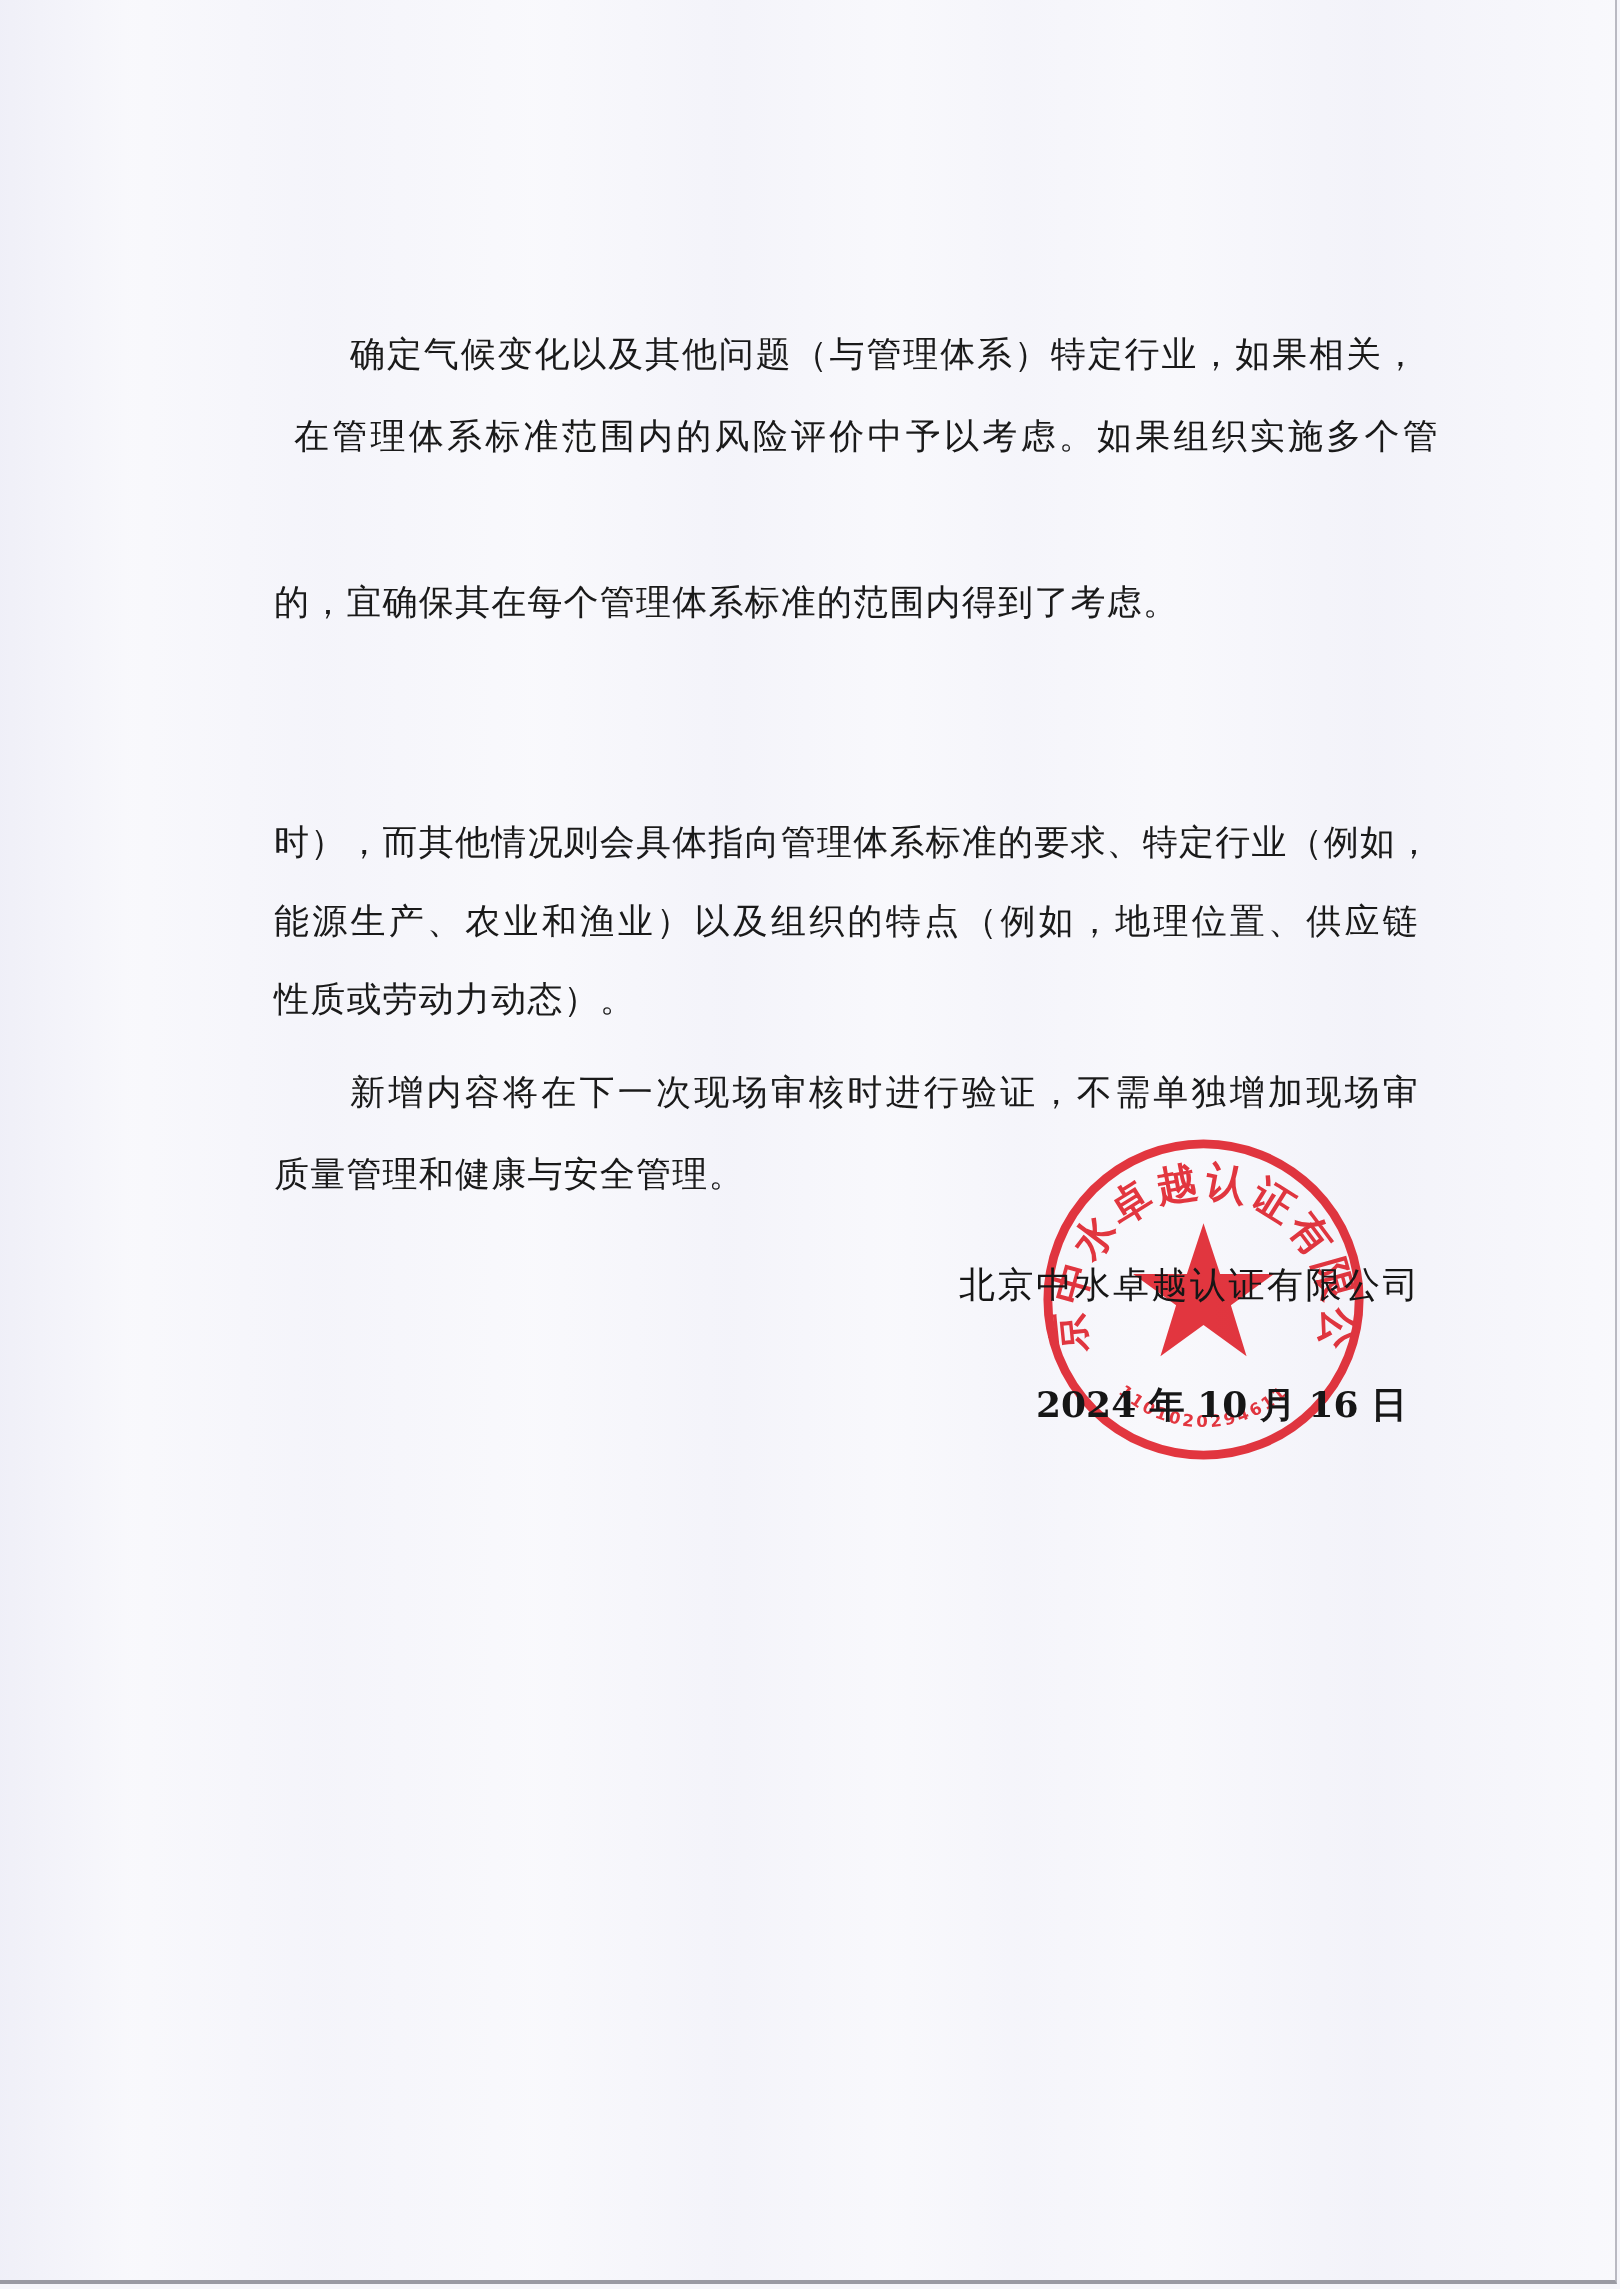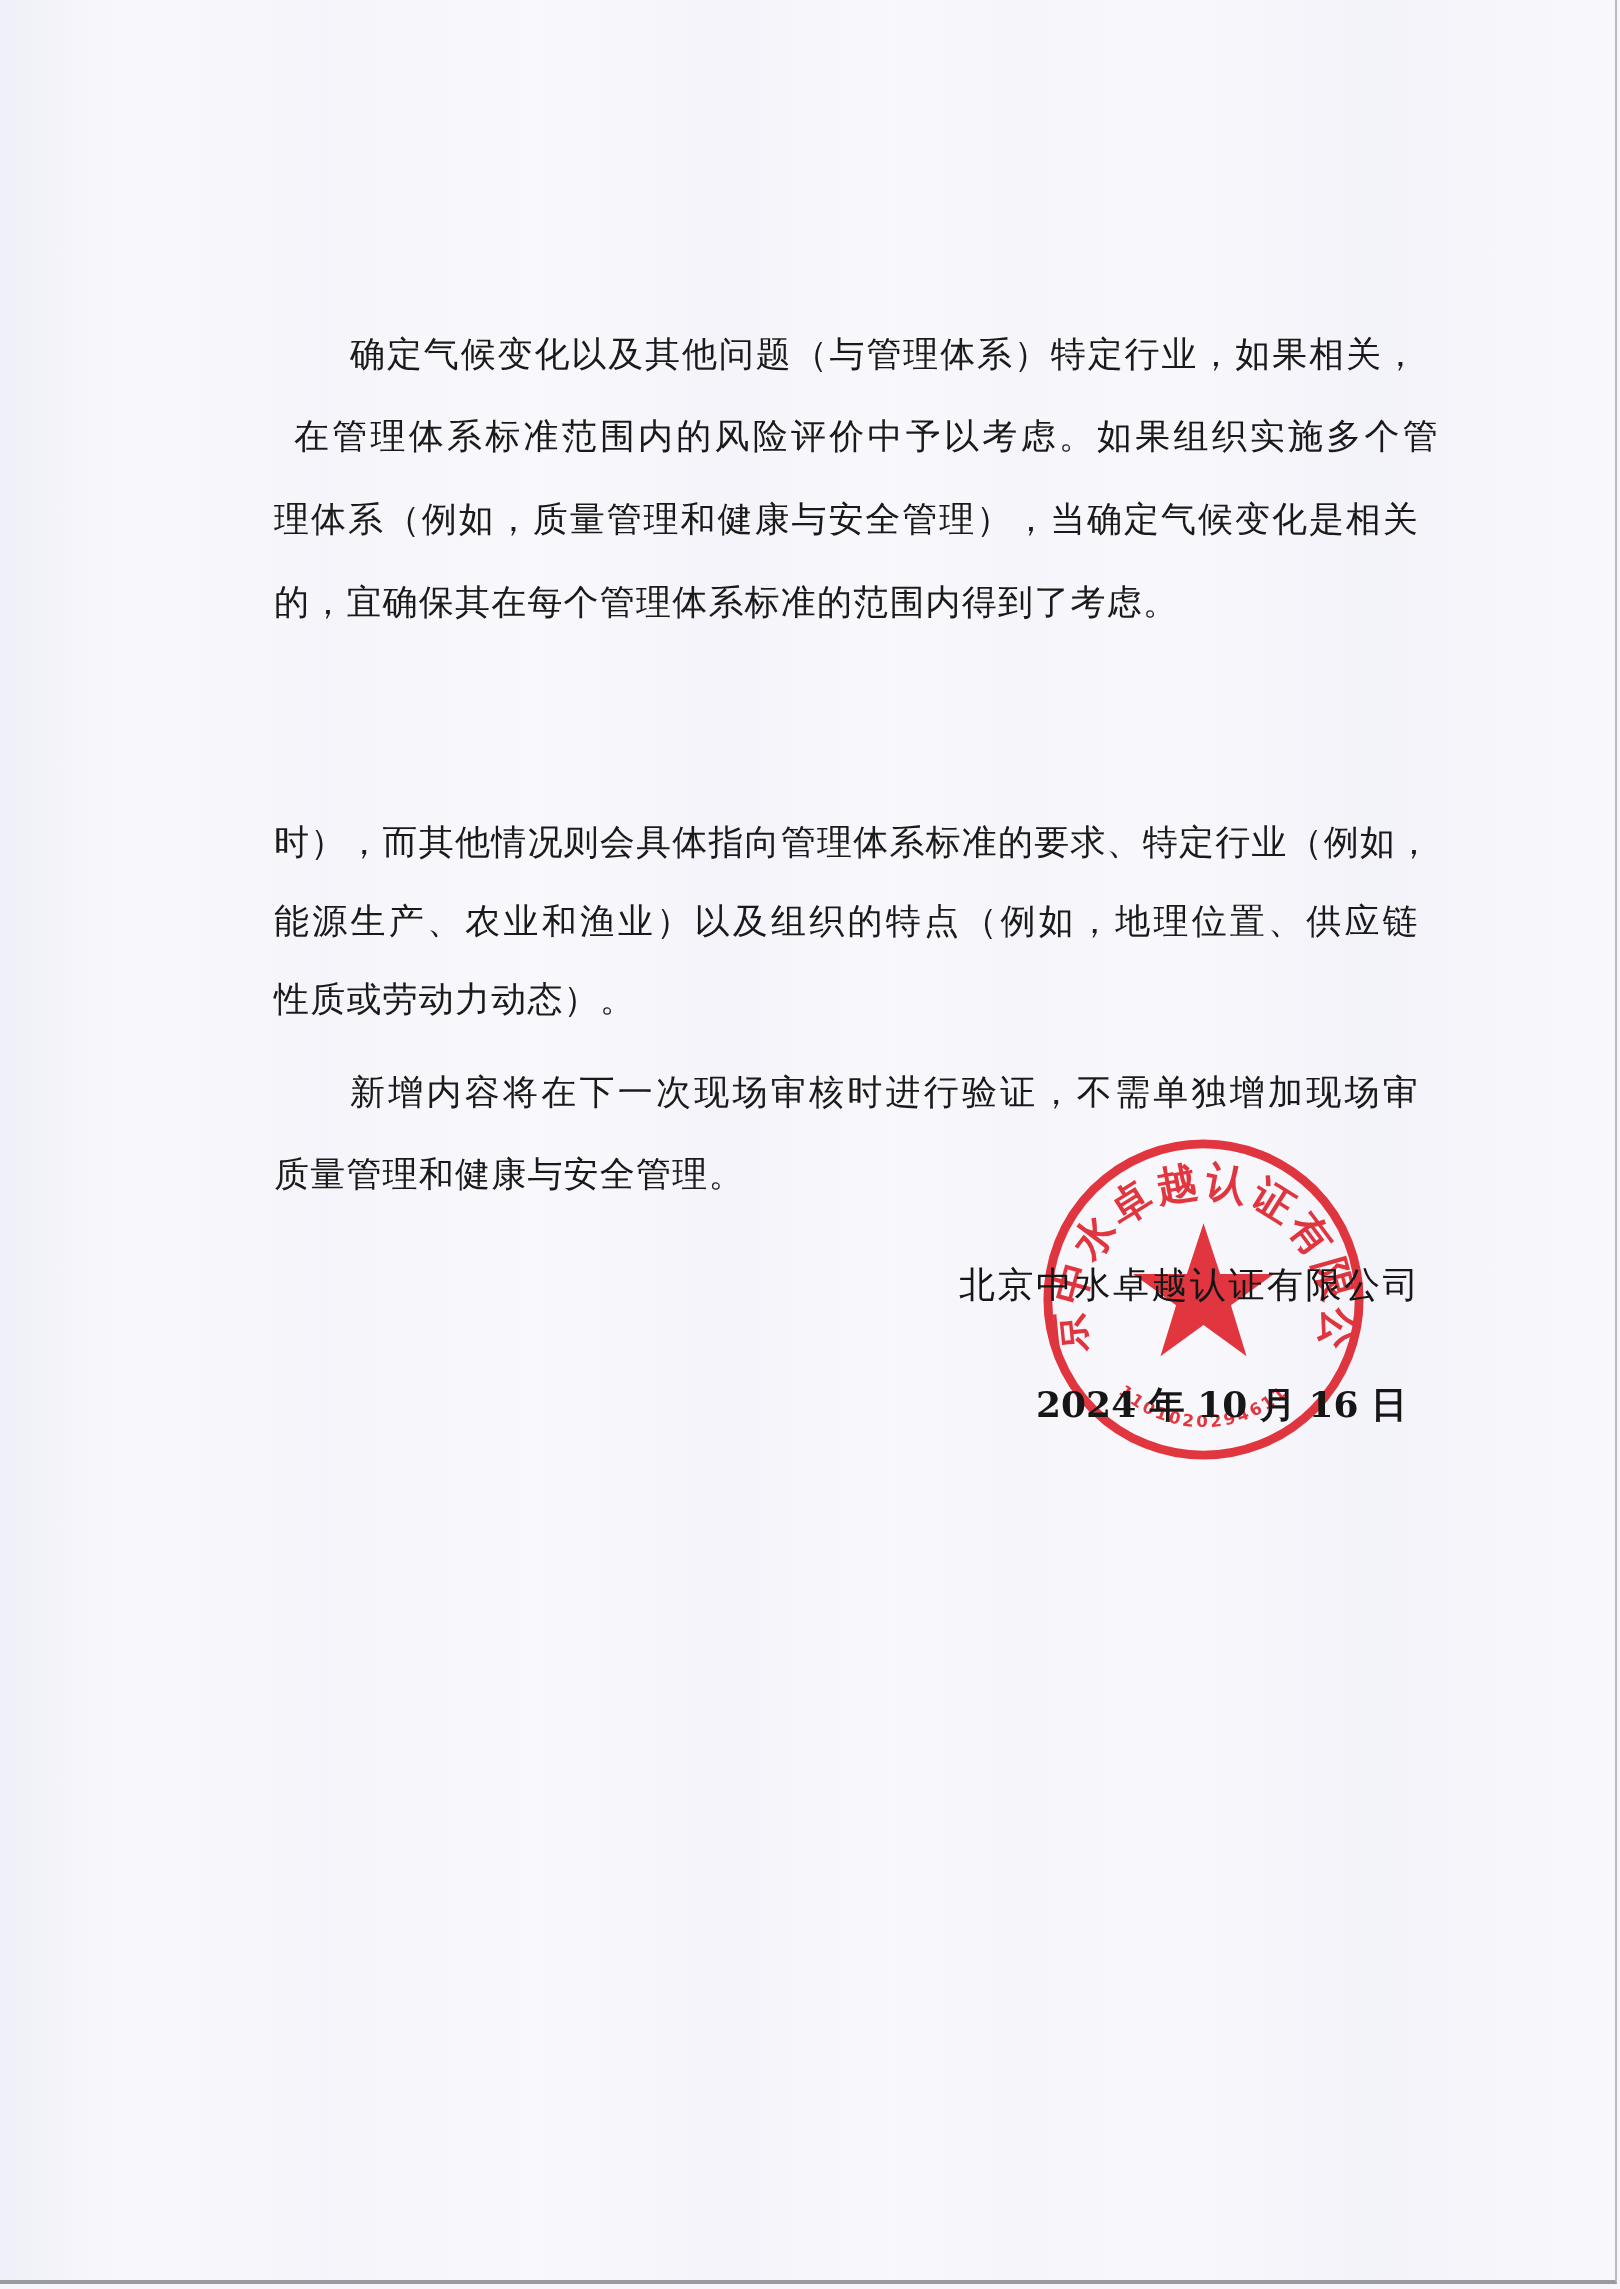--- a/index.html
+++ b/index.html
@@ -81,21 +81,20 @@
     opacity: 0.92;
   }
 </style>
 </head>
 <body>
 
 <div class="page">
 
   <div class="line indent" style="top:337px;">确定气候变化以及其他问题（与管理体系）特定行业，如果相关，</div>
   <div class="line justify" style="top:419px;margin-left:20px;">在管理体系标准范围内的风险评价中予以考虑。如果组织实施多个管</div>
-  <div class="line justify" style="top:502px;">理体系（例如，质量管理和健康与安全管理），当确定气候变化是相关</div>
   <div class="line last" style="top:585px;">的，宜确保其在每个管理体系标准的范围内得到了考虑。</div>
 
   <div class="line justify" style="top:825px;">时），而其他情况则会具体指向管理体系标准的要求、特定行业（例如，</div>
   <div class="line justify" style="top:904px;">能源生产、农业和渔业）以及组织的特点（例如，地理位置、供应链</div>
   <div class="line last" style="top:982px;">性质或劳动力动态）。</div>
 
   <div class="line indent" style="top:1075px;">新增内容将在下一次现场审核时进行验证，不需单独增加现场审</div>
   <div class="line last" style="top:1157px;">质量管理和健康与安全管理。</div>
 
   <div class="sig" style="left:959px; top:1267px; letter-spacing:2.5px;">北京中水卓越认证有限公司</div>

